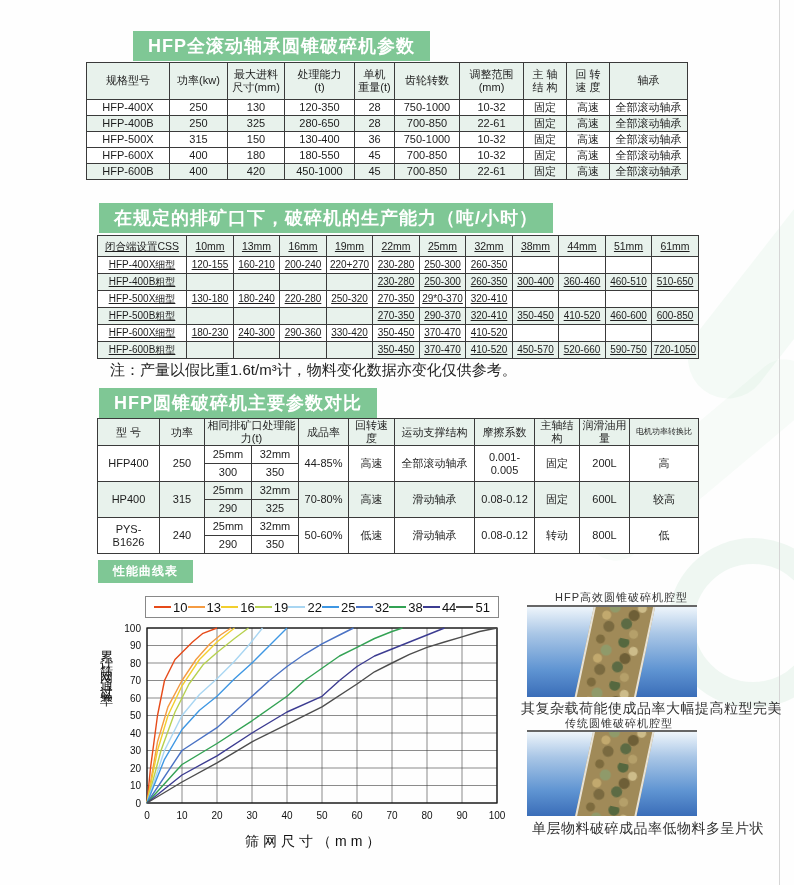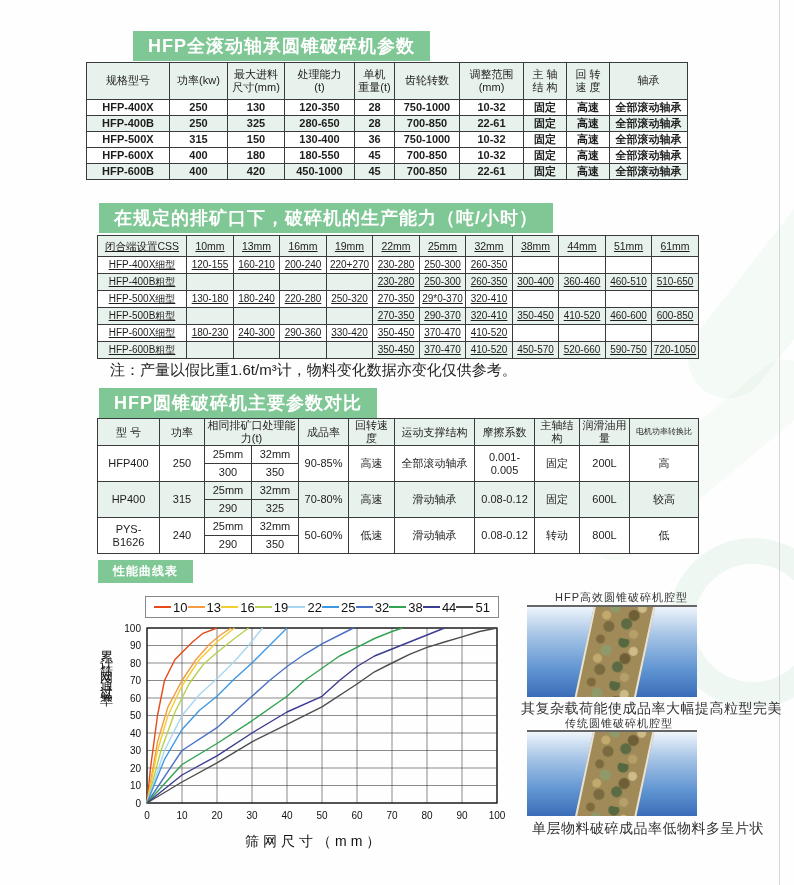--- a/index.html
+++ b/index.html
@@ -14,21 +14,21 @@
   .deco.swoosh2{left:560px;top:430px;width:280px;height:60px;border-radius:40px;
                 background:rgba(132,201,156,0.06);transform:rotate(-40deg);}
   .badge{position:absolute;background:#7fc795;color:#ffffff;font-weight:bold;
          font-size:18px;padding:3px 15px;letter-spacing:1px;white-space:nowrap;}
   .tbl{position:absolute;border-collapse:collapse;table-layout:fixed;background:#fff;
        font-size:11px;color:#1d1d1d;}
   .tbl th,.tbl td{border:1px solid #3a3a3a;text-align:center;vertical-align:middle;
        white-space:pre-line;padding:0 1px;overflow:hidden;font-weight:normal;line-height:1.2;}
   .tint{background:#e8f2ec;}
   #t-params th{height:36px;}
-  #t-params td{height:15px;font-weight:bold;}
+  #t-params td{height:15px;}
   #t-capacity{font-size:10px;text-decoration:underline;}
   #t-capacity th{height:20px;font-size:10.5px;}
   #t-capacity td{height:16px;}
   #t-compare th{height:20px;font-size:11px;}
   #t-compare th.small-h{font-size:8px;}
   #t-compare td{height:17px;}
   .note{position:absolute;font-size:15px;color:#222;white-space:nowrap;}
   .legend{position:absolute;display:flex;align-items:center;justify-content:space-between;
           border:1px solid #888;background:#fff;padding:0 8px;box-sizing:border-box;
           font-size:13px;color:#111;}
@@ -319,21 +319,21 @@
           <th>润滑油用量</th>
           <th class="small-h">电机功率转换比</th>
         </tr>
       </thead>
       <tbody>
         <tr>
           <td rowspan="2">HFP400</td>
           <td rowspan="2">250</td>
           <td>25mm</td>
           <td>32mm</td>
-          <td rowspan="2">90-85%</td>
+          <td rowspan="2">44-85%</td>
           <td rowspan="2">高速</td>
           <td rowspan="2">全部滚动轴承</td>
           <td rowspan="2">0.001-0.005</td>
           <td rowspan="2">固定</td>
           <td rowspan="2">200L</td>
           <td rowspan="2">高</td>
         </tr>
         <tr>
           <td>300</td>
           <td>350</td>

